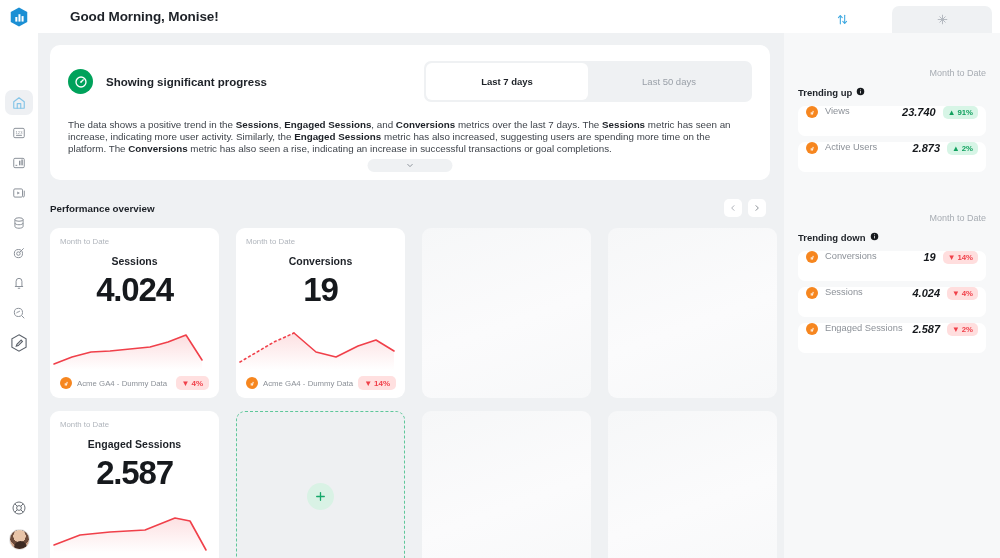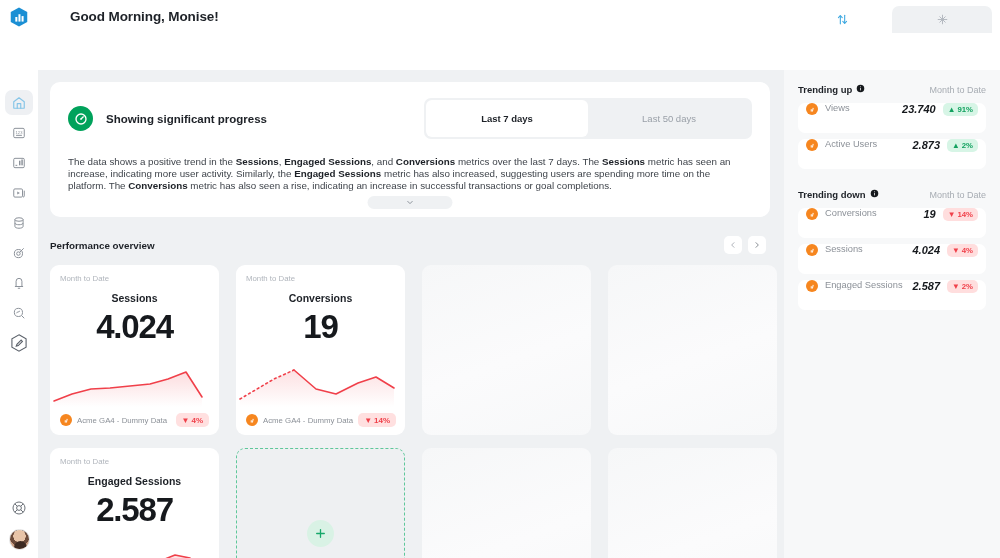--- a/index.html
+++ b/index.html
@@ -27,21 +27,21 @@
   .rail-bottom { position: absolute; bottom: 8px; left: 0; width: 38px;
     display: flex; flex-direction: column; align-items: center; gap: 9px; }
   .avatar {
     width: 21px; height: 21px; border-radius: 50%;
     background: radial-gradient(circle at 50% 32%, #e8c4a8 0 38%, #6b4a3a 39% 62%, #c99d82 63% 100%);
     border: 1px solid #e2e2e2; overflow:hidden; position: relative;
   }
   .avatar::after{content:"";position:absolute;left:4px;bottom:0;width:13px;height:8px;border-radius:7px 7px 0 0;background:#3d2a22;}
 
   
-  .main-col { flex: 1 1 auto; display: flex; flex-direction: column; min-width: 0; height: 558px; gap: 37px; }
+  .main-col { flex: 1 1 auto; display: flex; flex-direction: column; min-width: 0; height: 558px; }
 
   .topbar {
     height: 33px; background: #ffffff; display: flex; align-items: center;
     padding: 0 0 0 32px; flex: 0 0 33px;
   }
   .greeting { font-size: 13.5px; font-weight: 700; color: #1d2127; letter-spacing: -0.1px; }
   .topbar-right { margin-left: auto; display: flex; align-items: center; height: 33px; }
   .org-chip {
     display: flex; align-items: center; gap: 5px;
     border: 1px solid #e6e8eb; border-radius: 7px;
@@ -123,21 +123,21 @@
   .right {
     width: 216px; flex: 0 0 216px; background: #f7f8f9; height: 525px;
     padding: 14px 14px 0 14px; display: flex; flex-direction: column;
   }
   .right-top { height: 33px; flex: 0 0 33px; background: #fff; display: flex; padding: 6px 8px 0 8px; }
   .rt-btn { flex: 1; display: flex; align-items: center; justify-content: center; border-radius: 7px 7px 0 0; cursor: pointer; }
   .rt-btn.active { background: #fff; }
   .rt-btn.inactive { background: #eff1f3; }
 
   .trend-head { display: flex; align-items: center; margin-bottom: 8px; }
-  .trend-label { font-size: 9.5px; font-weight: 700; color: #1d2127; display: flex; align-items: flex-end; gap: 4px; }
+  .trend-label { font-size: 9.5px; font-weight: 700; color: #1d2127; display: flex; align-items: flex-end; gap: 4px; margin-top: 40px; }
   .trend-right { margin-left: auto; font-size: 9px; color: #a7acb3; }
   .trow {
     background: #fff; border-radius: 7px; height: 30px; display: flex; align-items: flex-start;
     padding: 0 8px; margin-bottom: 6px; gap: 7px;
   }
   .trow-name { font-size: 9.3px; color: #8c9198; }
   .trow-val { margin-left: auto; font-size: 11px; font-weight: 700; color: #16191d; font-style: italic; }
   .tpill { border-radius: 5px; padding: 2px 5px; font-size: 7.8px; font-weight: 700; display:flex;align-items:center;gap:2px; }
   .tpill.up { background: #d7f5e6; color: #12a15f; }
   .tpill.down { background: #ffdede; color: #f0404a; }

